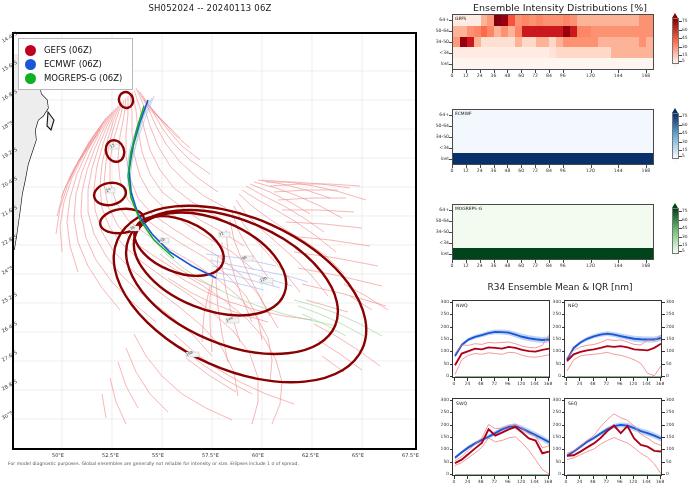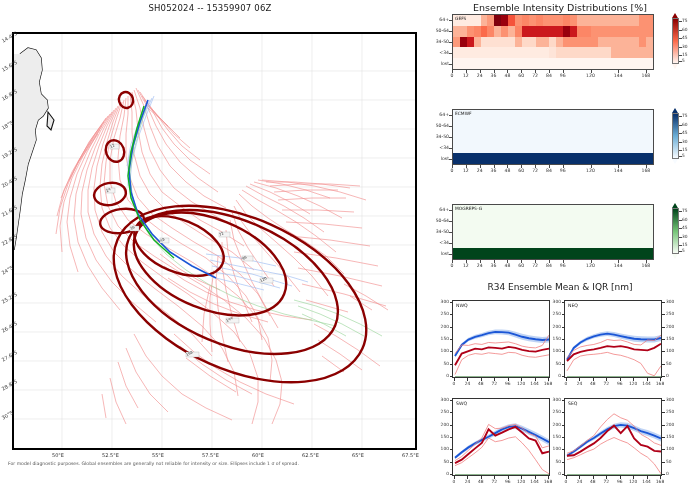--- a/index.html
+++ b/index.html
@@ -48,21 +48,21 @@
   .q-frame{position:absolute;border:1px solid #333;box-sizing:border-box;background:#fff;overflow:hidden;}
   .q-tag{position:absolute;left:3px;top:1.5px;font-size:4.6px;color:#222;z-index:5;}
   .q-ylab{position:absolute;font-size:4.4px;color:#333;text-align:right;white-space:nowrap;}
   .q-ylab-r{position:absolute;font-size:4.4px;color:#333;text-align:left;white-space:nowrap;}
   .q-xlab{position:absolute;font-size:4.4px;color:#333;text-align:center;white-space:nowrap;}
   .q-tickmark{position:absolute;background:#333;}
 </style>
 </head>
 <body>
 
-<div class="map-title">SH052024 -- 15359907 06Z</div>
+<div class="map-title">SH052024 -- 20240113 06Z</div>
 <div class="eid-title">Ensemble Intensity Distributions [%]</div>
 <div class="r34-title">R34 Ensemble Mean &amp; IQR [nm]</div>
 
 <div class="map-frame">
   <div class="map-inner">
     <svg class="map-svg" width="401" height="414" viewBox="0 0 401 414">
 
       <g stroke="#e2e2e2" stroke-width="0.6">
         <line x1="48" y1="0" x2="48" y2="414"></line>
         <line x1="98" y1="0" x2="98" y2="414"></line>
@@ -221,20 +221,34 @@
         <rect x="246" y="244" width="13" height="5" fill="#f4f4f4" stroke="#9a9a9a" stroke-width="0.3"></rect>
         <text x="247" y="248.2" transform="rotate(-28 247 248.2)">120</text>
         <rect x="212" y="284" width="13" height="5" fill="#f4f4f4" stroke="#9a9a9a" stroke-width="0.3"></rect>
         <text x="213" y="288.2" transform="rotate(-28 213 288.2)">144</text>
         <rect x="172" y="318" width="13" height="5" fill="#f4f4f4" stroke="#9a9a9a" stroke-width="0.3"></rect>
         <text x="173" y="322.2" transform="rotate(-28 173 322.2)">168</text>
       </g>
     </svg>
   </div>
 
+  <div class="legend">
+    <div class="legrow">
+      <span class="legdot" style="background:#c00020"></span>
+      <span class="legtxt">GEFS (06Z)</span>
+    </div>
+    <div class="legrow">
+      <span class="legdot" style="background:#1b56d6"></span>
+      <span class="legtxt">ECMWF (06Z)</span>
+    </div>
+    <div class="legrow">
+      <span class="legdot" style="background:#10b024"></span>
+      <span class="legtxt">MOGREPS-G (06Z)</span>
+    </div>
+  </div>
 
 </div>
 
 <div id="map-ylabels">
     <div class="ylab" style="left: 2px; top: 38px;">14.4°S</div>
     <div class="ylab" style="left: 2px; top: 67px;">15.6°S</div>
     <div class="ylab" style="left: 2px; top: 96px;">16.8°S</div>
     <div class="ylab" style="left: 2px; top: 125px;">18°S</div>
     <div class="ylab" style="left: 2px; top: 154px;">19.2°S</div>
     <div class="ylab" style="left: 2px; top: 183px;">20.4°S</div>

